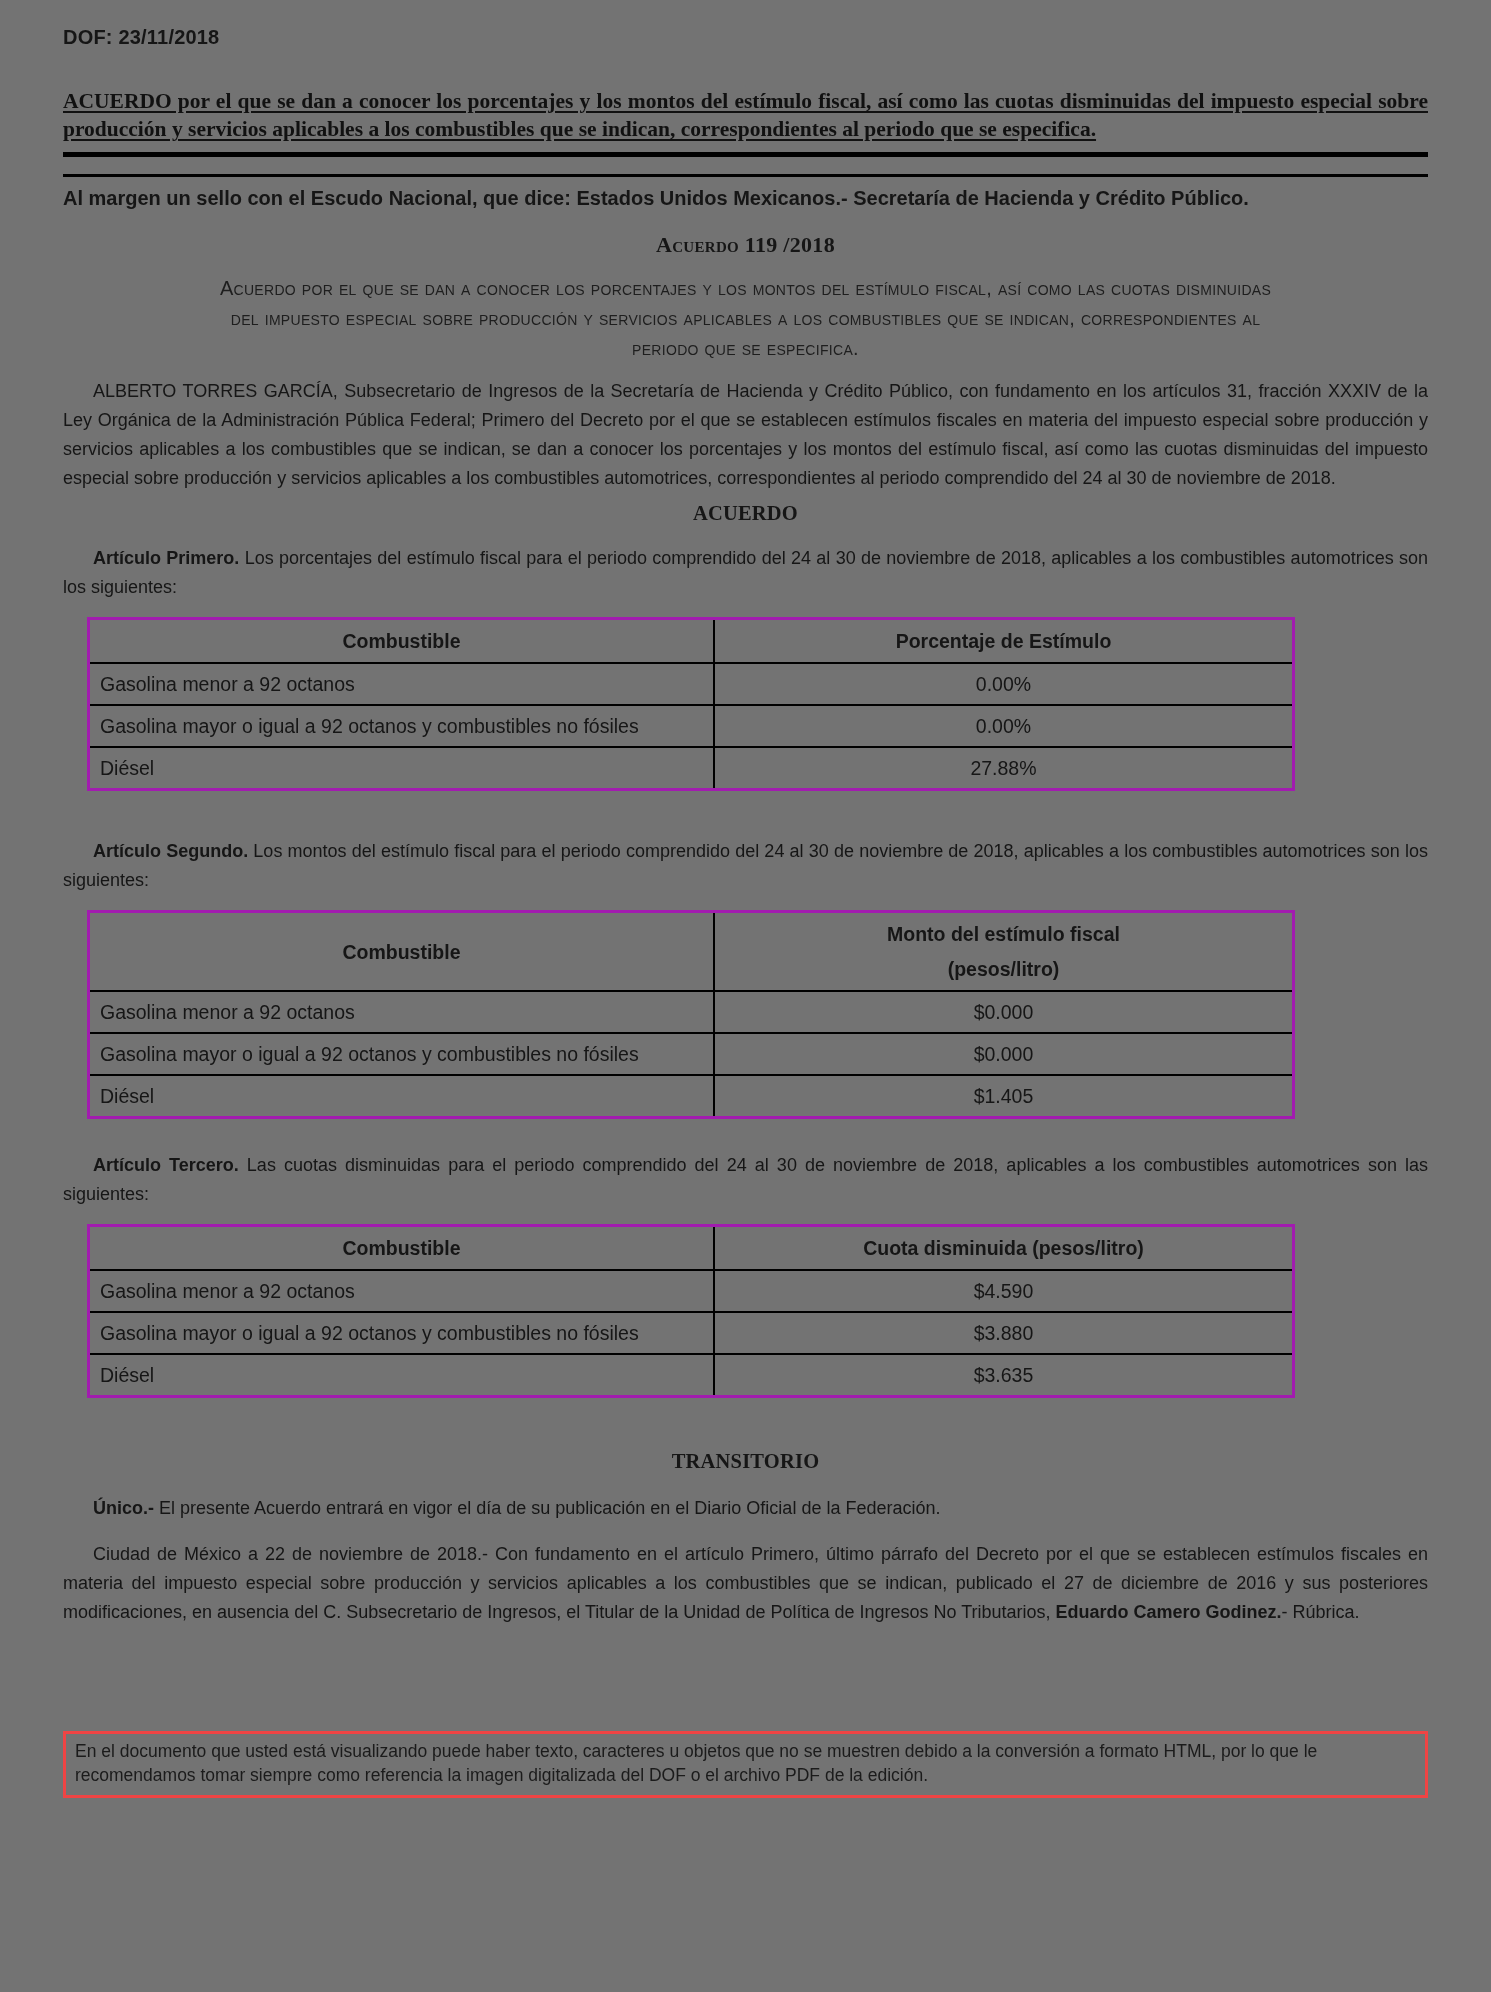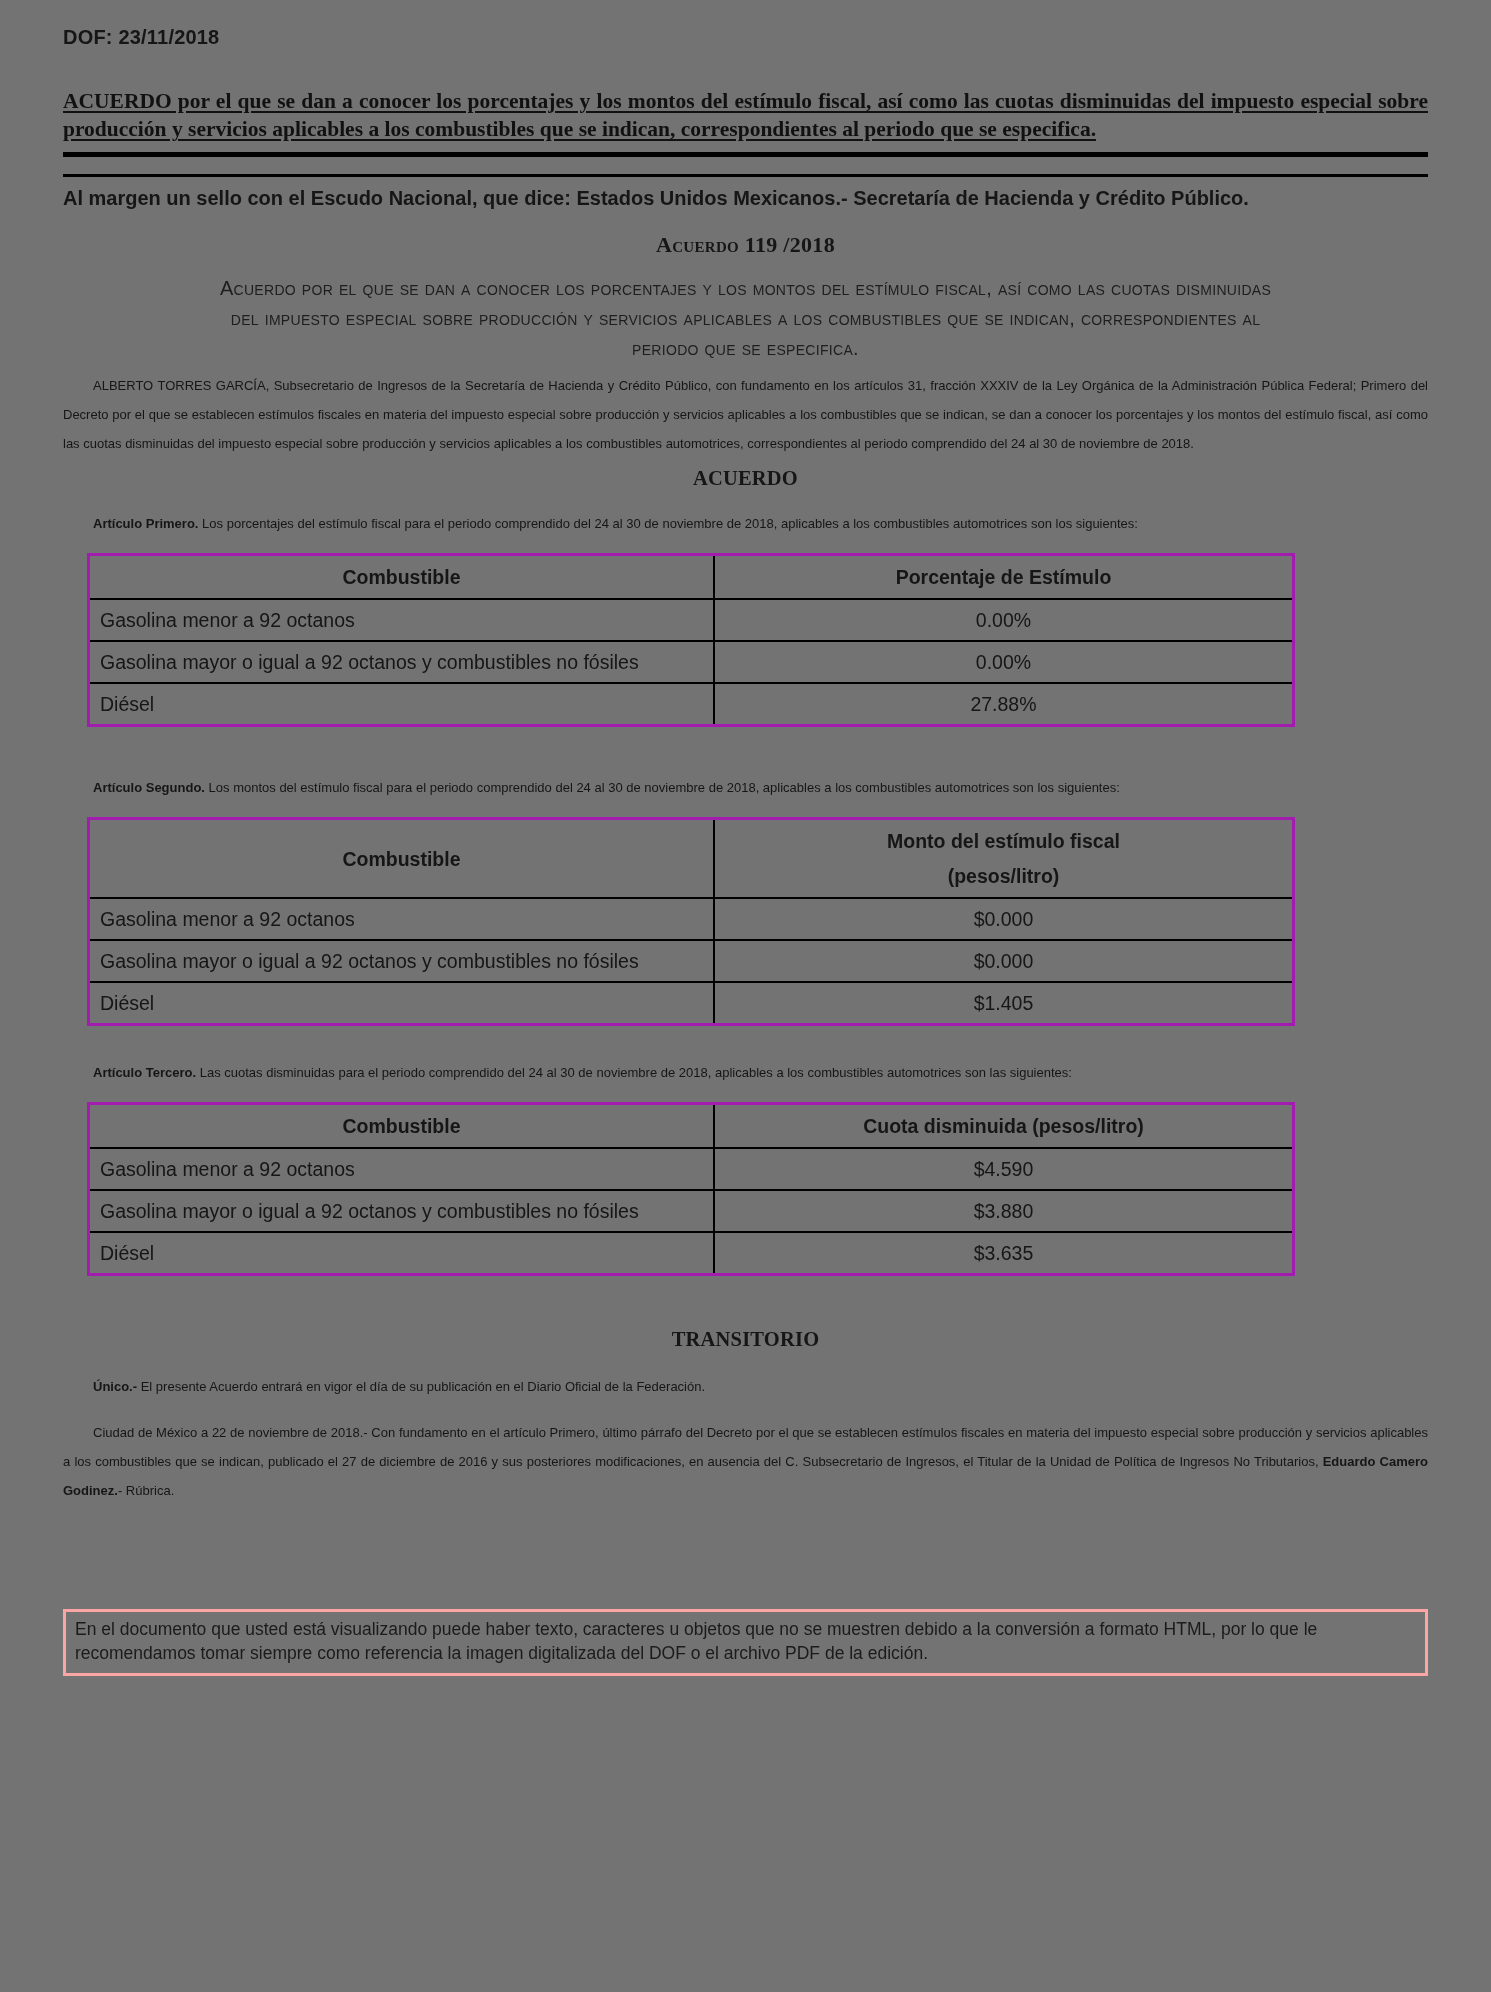--- a/index.html
+++ b/index.html
@@ -59,22 +59,22 @@
   .acuerdo-subtitle {
     margin: 15px 150px 0 150px;
     text-align: center;
     font-size: 20px;
     font-variant: small-caps;
     line-height: 30px;
     letter-spacing: 0.3px;
     color: #1e1e1e;
   }
   .par {
-    margin: 8px 0 0 0;
-    font-size: 13px;
+    margin: 14px 0 0 0;
+    font-size: 18px;
     line-height: 29px;
     text-align: justify;
   }
   .par .indent-lead { padding-left: 30px; }
   .center-heading {
     margin-top: 9px;
     text-align: center;
     font-family: "Liberation Serif", serif;
     font-weight: bold;
     font-size: 20.5px;
@@ -104,21 +104,21 @@
     padding-bottom: 7px;
   }
   .hdr-line2 { margin-top: 7px; }
   .gap-lg { margin-top: 46px; }
   .gap-md { margin-top: 32px; }
   .transitorio-heading { margin-top: 52px; }
   .unico-par { margin-top: 21px; }
   .closing-par { margin-top: 17px; }
   .disclaimer-box {
     margin-top: 104px;
-    border: 3px solid #fca5a5;
+    border: 3px solid #ef4444;
     padding: 5px 9px 8px 9px;
     font-size: 17.5px;
     line-height: 24px;
     color: #1b1b1b;
   }
   b, strong { font-weight: bold; }
 </style>
 </head>
 <body>
 

